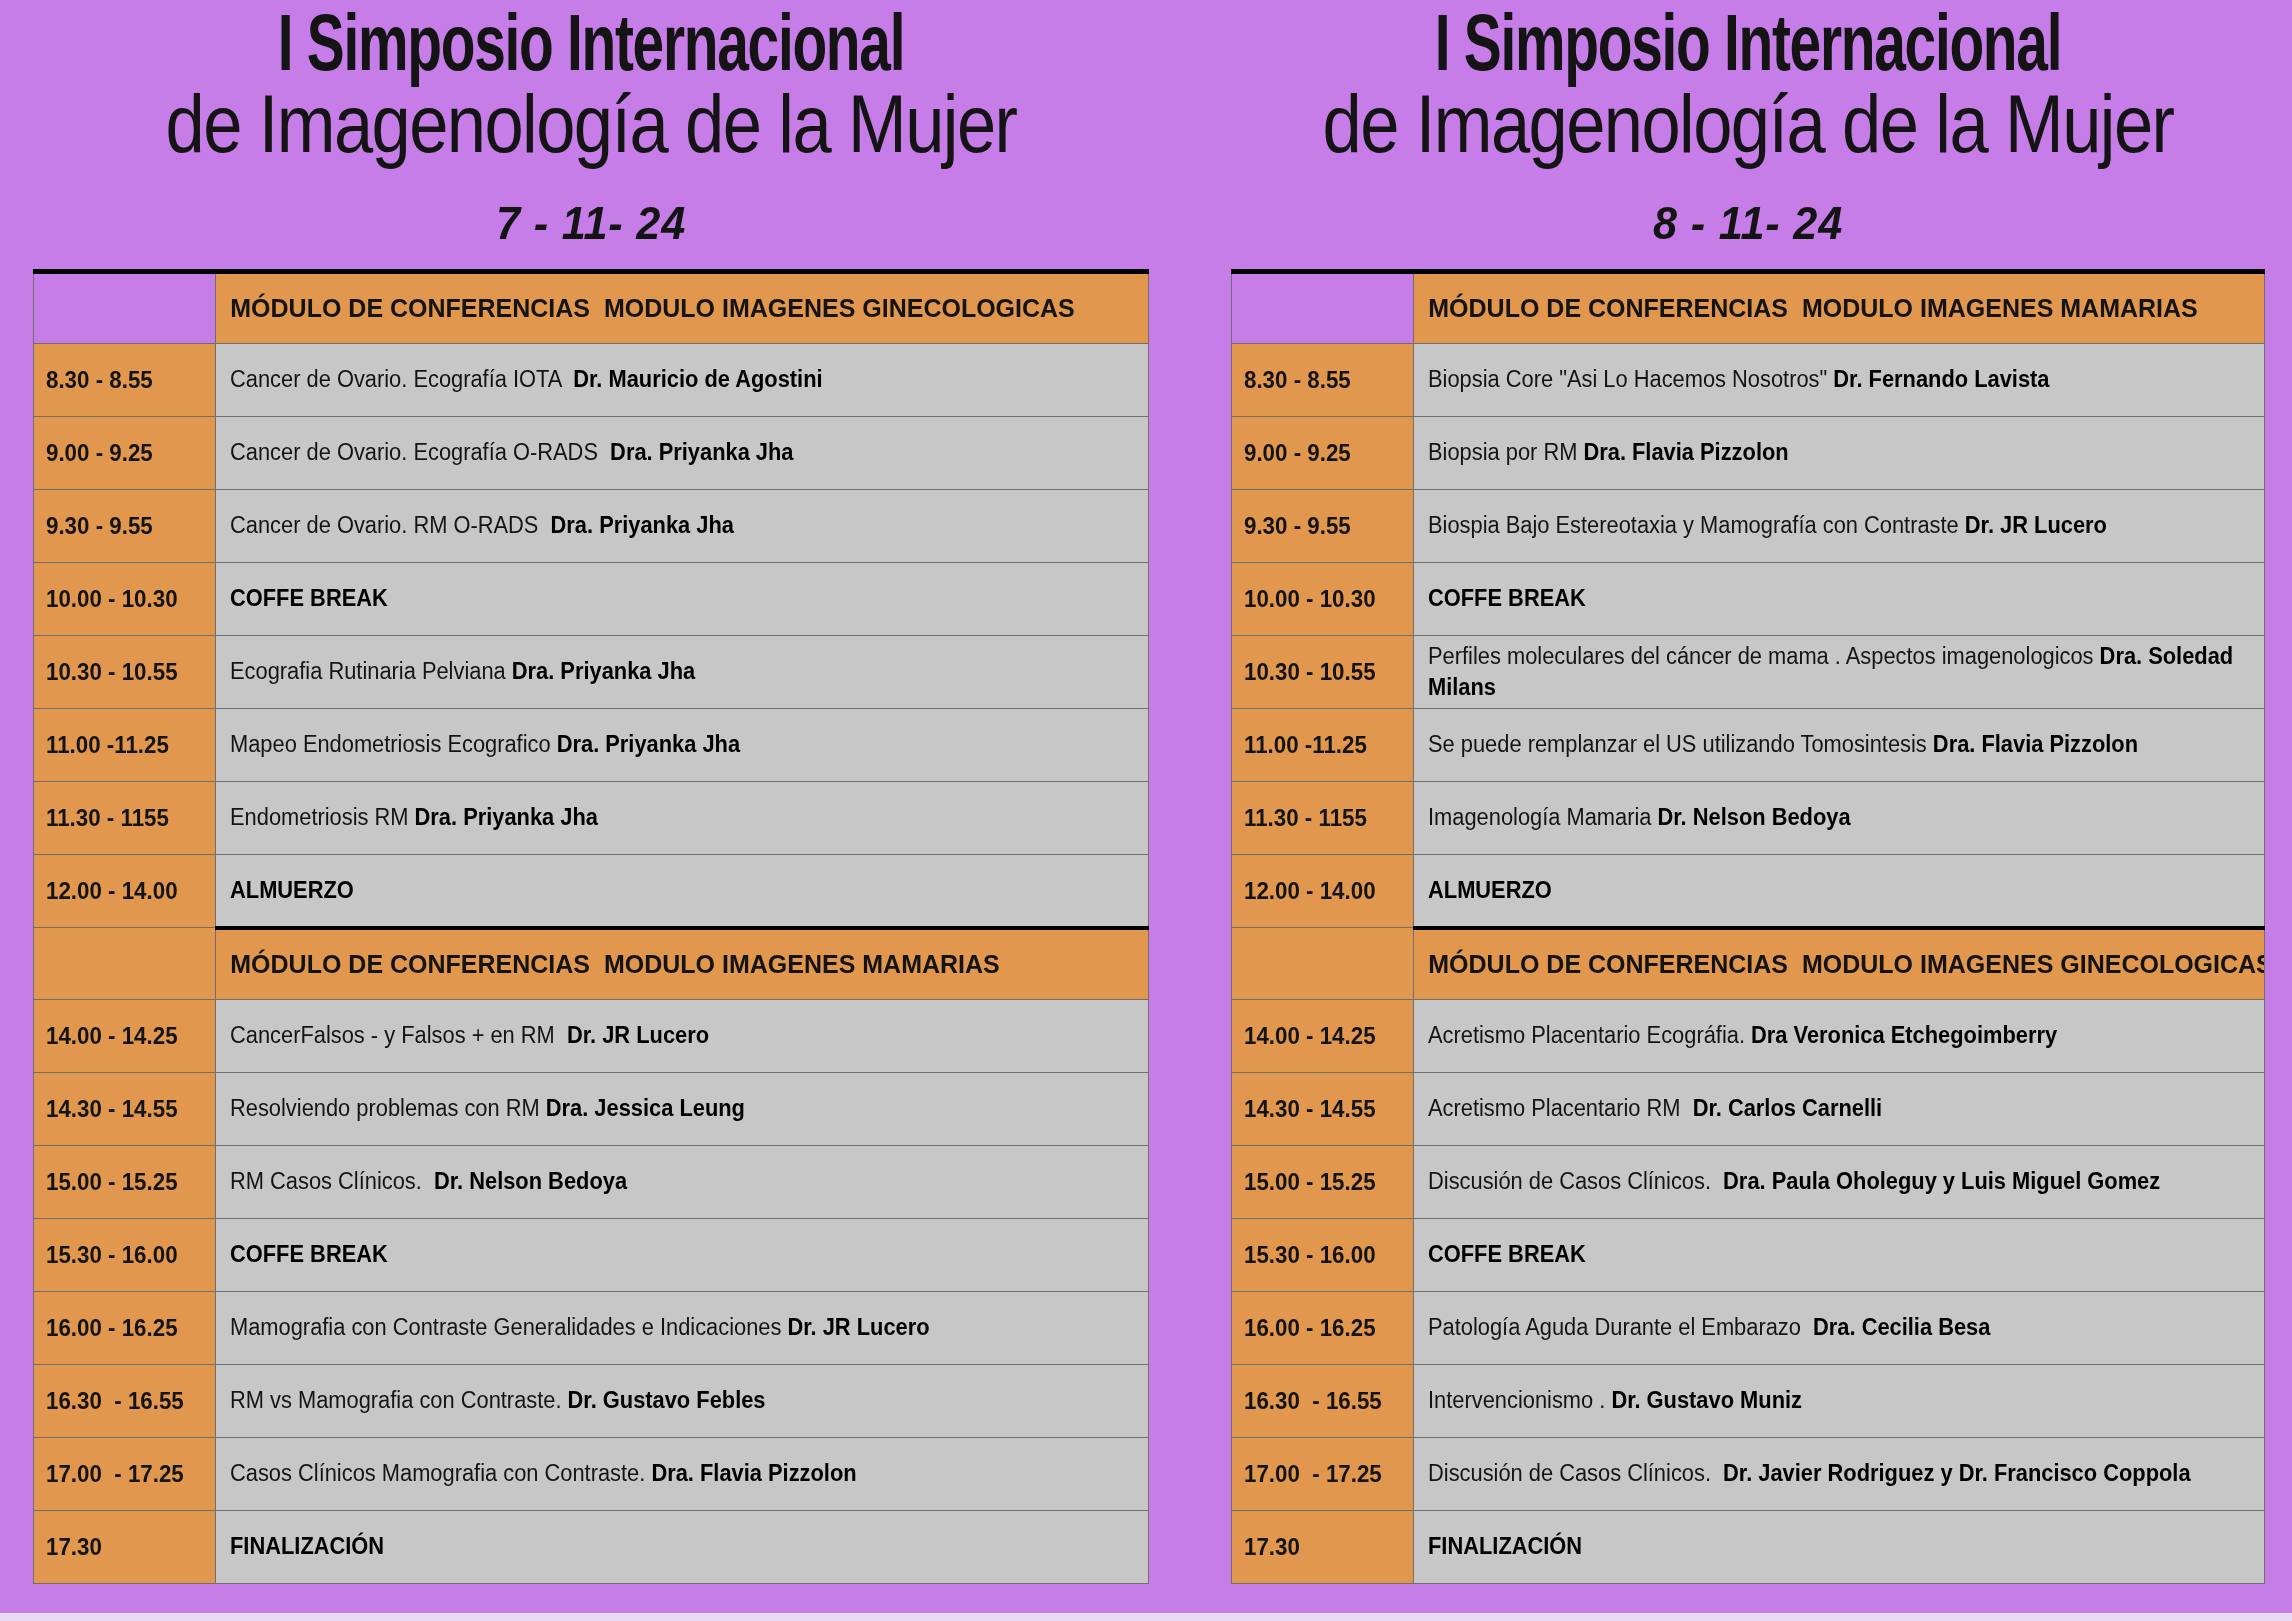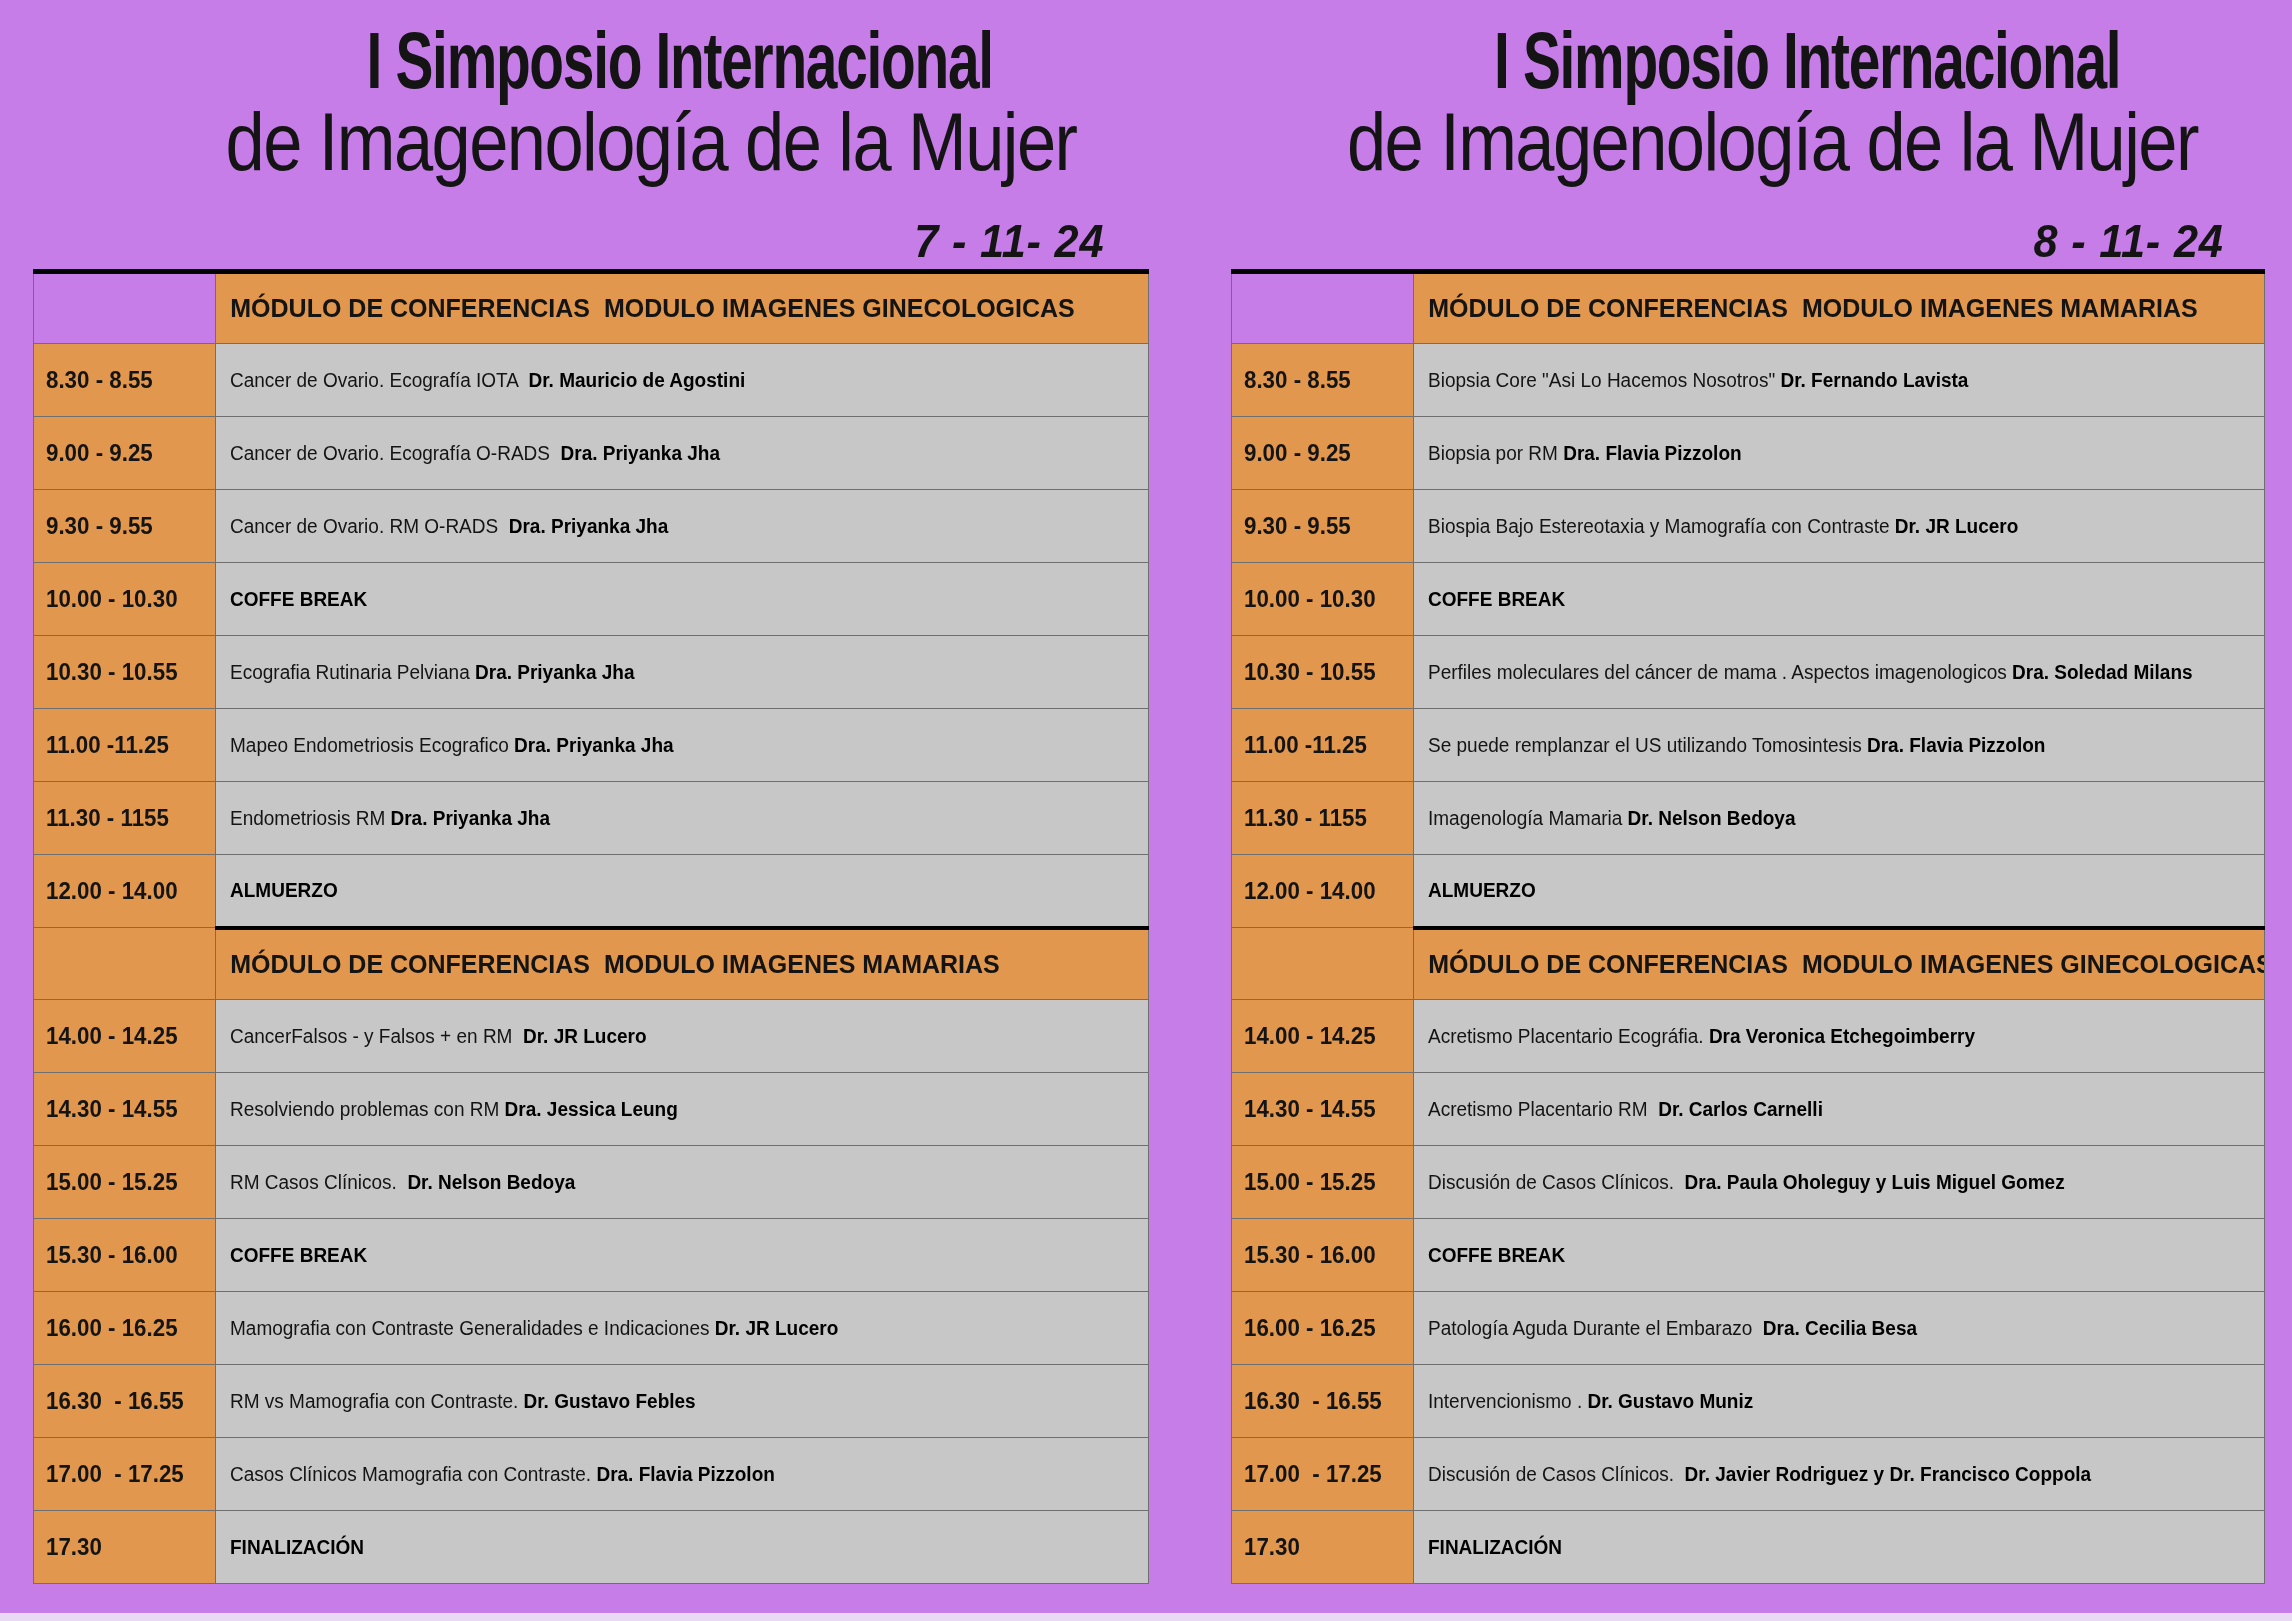--- a/index.html
+++ b/index.html
@@ -8,21 +8,21 @@
     background:#c67de8;
     font-family:"Liberation Sans",sans-serif;
     color:#141414;
     position:relative;overflow:hidden;
   }
   .page{position:absolute;inset:0}
   .day{position:absolute;top:0}
   .day0{left:33px;width:1116px}
   .day1{left:1231px;width:1034px}
 
-  .titles{height:269px;text-align:right;padding-top:21px;box-sizing:border-box}
+  .titles{height:269px;text-align:center;padding-top:3px;box-sizing:border-box}
   .title1{
     font-size:79px;font-weight:bold;line-height:1.02;
     letter-spacing:-1.8px;white-space:nowrap;
     transform:scaleX(0.72);transform-origin:center;
   }
   .title2{
     font-size:81px;font-weight:normal;line-height:1.04;
     letter-spacing:-1.8px;white-space:nowrap;margin-top:-1.8px;
     transform:scaleX(0.87);transform-origin:center;
   }
@@ -39,21 +39,21 @@
   td{
     border:0.9px solid #6f6f6f;
     vertical-align:middle;box-sizing:border-box;
     padding:0;overflow:hidden;
   }
   td.time{
     background:#e2974e;font-weight:bold;font-size:24px;
     padding-left:11.6px;white-space:pre;margin-top:32px;
   }
   td.sess{
-    background:#c7c7c7;font-size:20px;
+    background:#c7c7c7;font-size:23px;
     padding-left:14.3px;padding-right:7.2px;
   }
   tr.hdr td.sess{
     background:#e2974e;font-weight:bold;font-size:25px;white-space:pre;margin-left:29px;
   }
   tr.hdr-first td.time{background:transparent}
   tr.hdr-first td{border-top:5.4px solid #000}
   tr.hdr-second td.sess{border-top:4.5px solid #000}
 
   .tin{display:inline-block;transform:scaleX(0.93);transform-origin:left center;white-space:pre}

